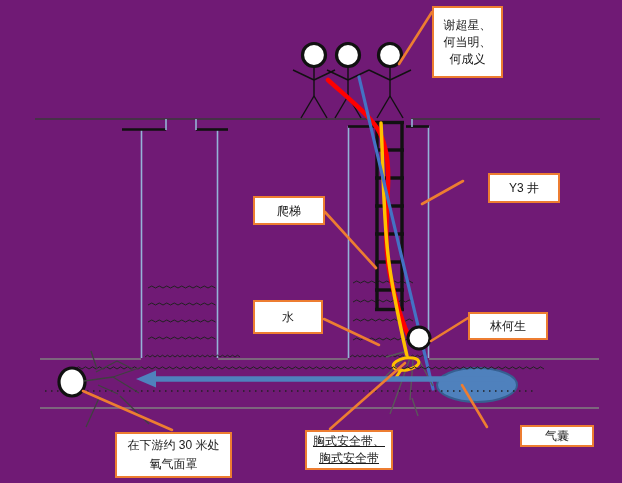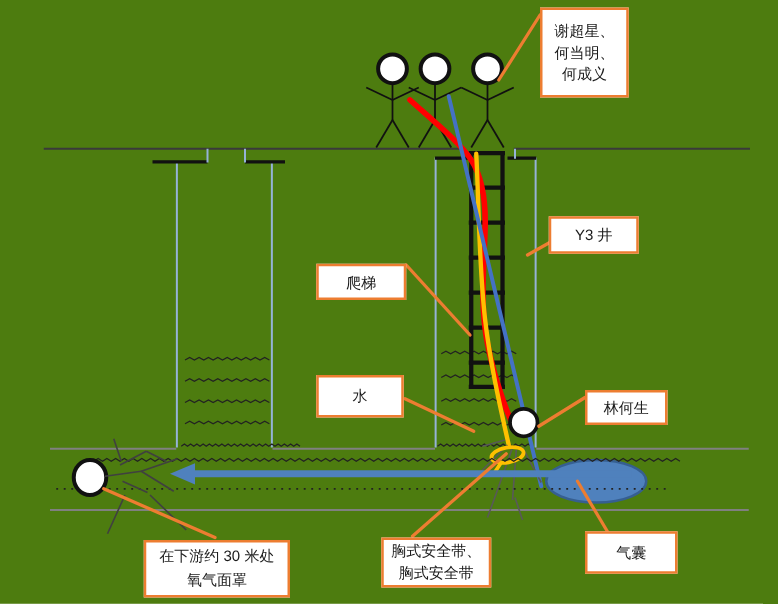--- a/index.html
+++ b/index.html
@@ -1,18 +1,18 @@
 <!DOCTYPE html>
 <html><head>
 <meta charset="utf-8">
 <style>
   html,body{margin:0;padding:0;background:#fff;}
   body{width:622px;height:483px;overflow:hidden;
        font-family:"Liberation Sans","DejaVu Sans",sans-serif;}
-  .stage{position:relative;width:622px;height:483px;background:#4d7c0f;}
+  .stage{position:relative;width:622px;height:483px;background:#701a75;}
   .stage svg{position:absolute;left:0;top:0;}
   .callout{
     position:absolute;
     border:2.5px solid #ED7D31;
     background:#fff;
     color:#1a1a1a;
     font-size:12px;
     line-height:16px;
     display:flex;flex-direction:column;justify-content:center;align-items:center;
     text-align:center;
@@ -174,42 +174,42 @@
     <line x1="83" y1="391" x2="172" y2="430"></line>
   </g>
 </svg>
 
 <div class="callout" style="left:432px;top:6px;width:71px;height:72px;line-height:17px;">
   <div class="ln">谢超星、</div>
   <div class="ln">何当明、</div>
   <div class="ln">何成义</div>
 </div>
 
-<div class="callout" style="left:439px;top:173px;width:72px;height:30px;">
+<div class="callout" style="left:488px;top:173px;width:72px;height:30px;">
   <div class="ln">Y3 井</div>
 </div>
 
-<div class="callout" style="left:253px;top:196px;width:72px;height:29px;margin-top:15px;">
+<div class="callout" style="left:253px;top:196px;width:72px;height:29px;">
   <div class="ln">爬梯</div>
 </div>
 
 <div class="callout" style="left:253px;top:300px;width:70px;height:34px;">
   <div class="ln">水</div>
 </div>
 
-<div class="callout" style="left:468px;top:312px;width:66px;height:28px;">
+<div class="callout" style="left:468px;top:312px;width:80px;height:28px;">
   <div class="ln">林何生</div>
 </div>
 
-<div class="callout" style="left:305px;top:430px;width:88px;height:40px;line-height:17px;">
+<div class="callout" style="left:305px;top:430px;width:88px;height:40px;line-height:17px;text-decoration:underline;">
   <div class="ln">胸式安全带、</div>
   <div class="ln">胸式安全带</div>
 </div>
 
-<div class="callout" style="left:468px;top:425px;width:74px;height:34px;">
+<div class="callout" style="left:520px;top:425px;width:74px;height:22px;">
   <div class="ln">气囊</div>
 </div>
 
 <div class="callout" style="left:115px;top:432px;width:117px;height:46px;line-height:19px;text-align:center;">
   <div class="ln">在下游约 30 米处</div>
   <div class="ln">氧气面罩</div>
 </div>
 
 </div>
 

